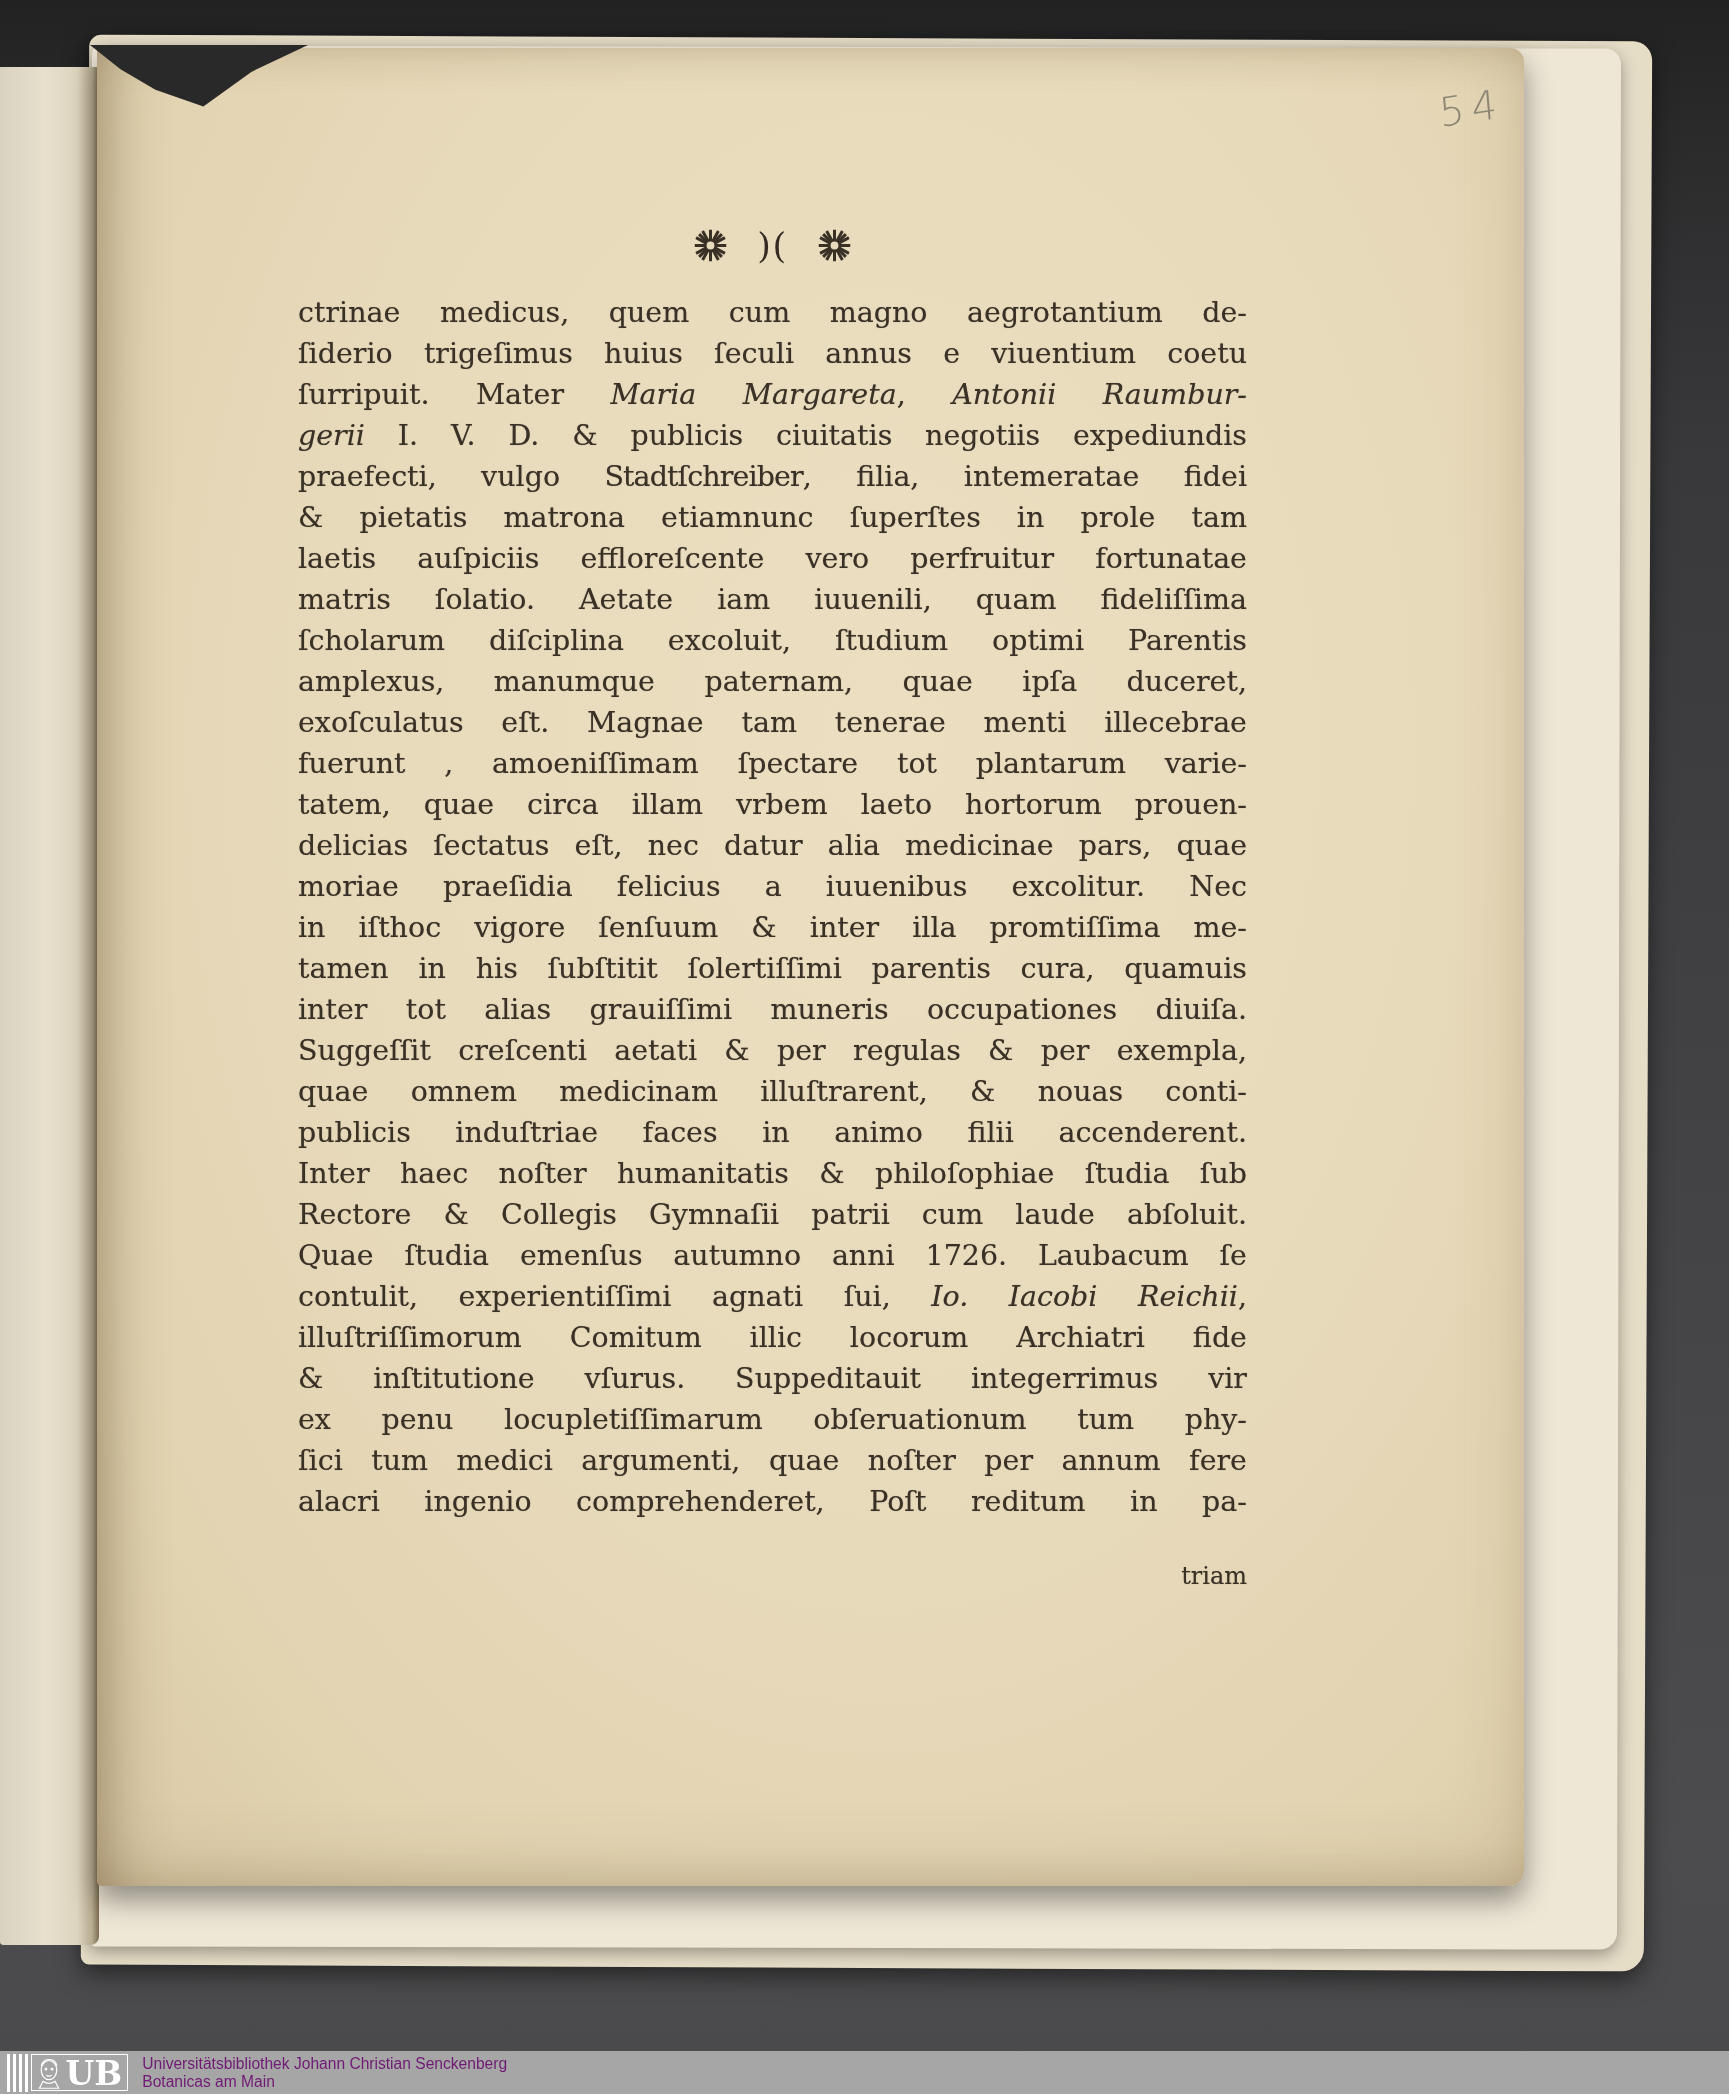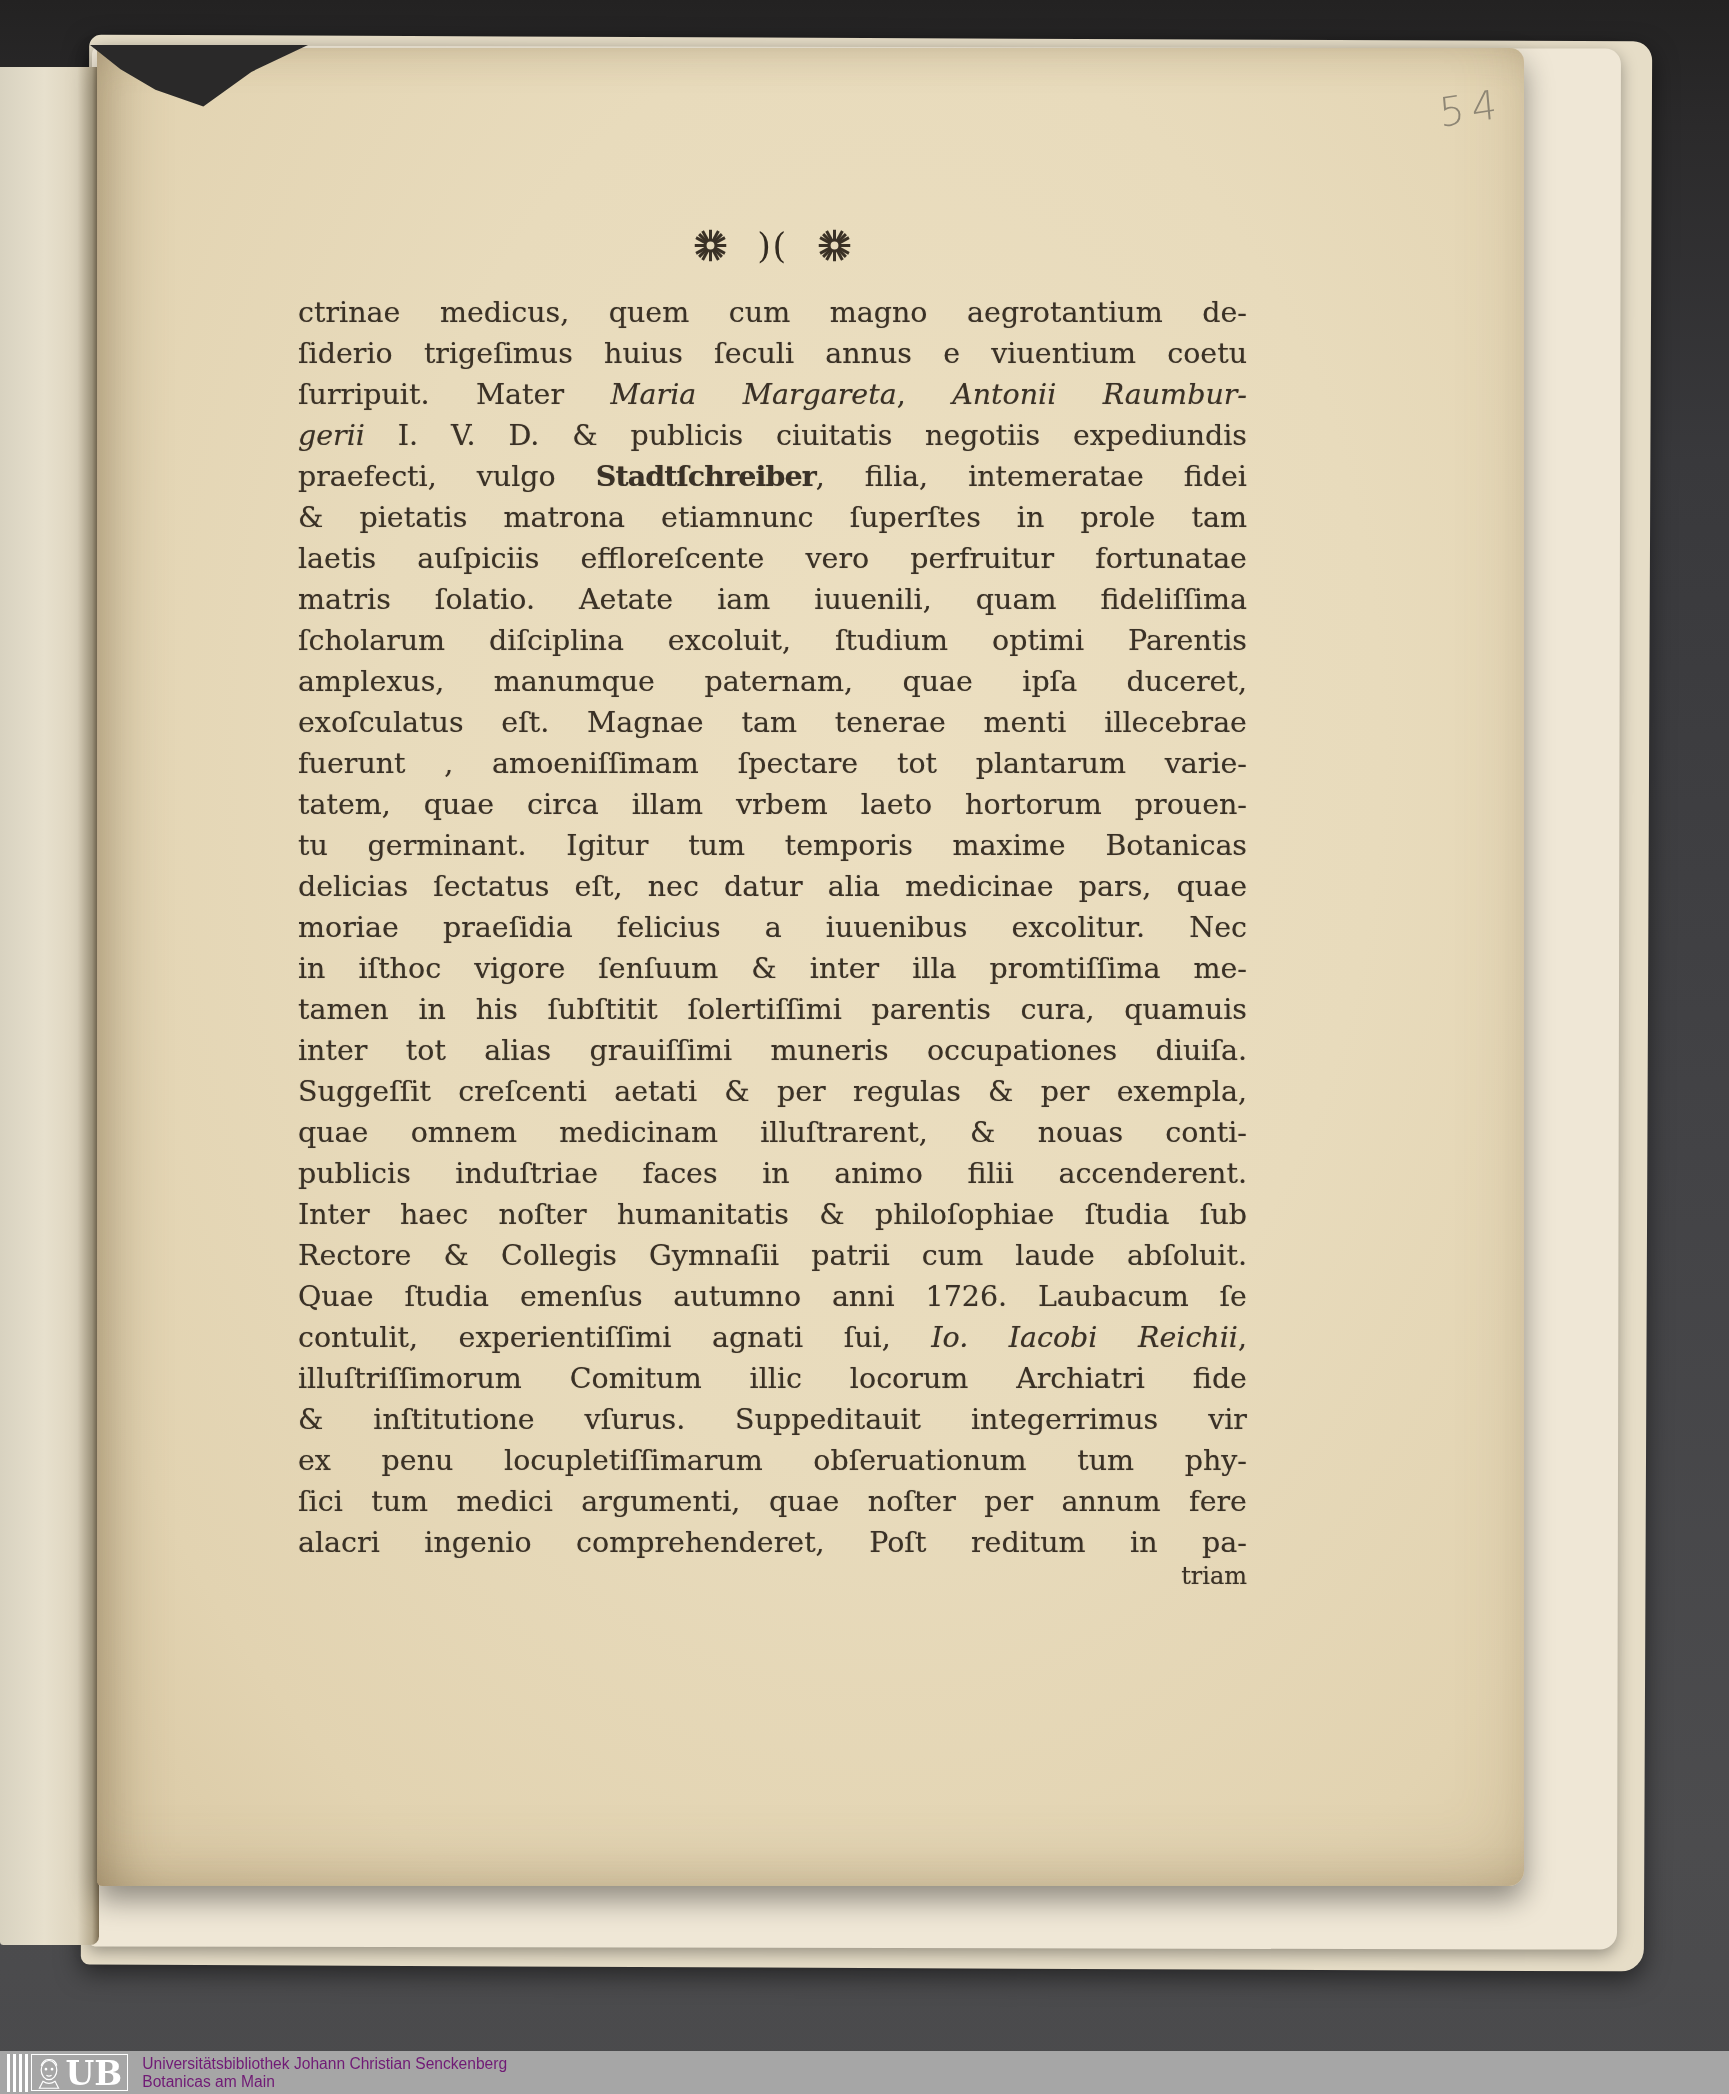--- a/index.html
+++ b/index.html
@@ -31,21 +31,21 @@
          font-size:40px;font-weight:300;color:#857e6e;letter-spacing:7px;
          transform:rotate(-9deg) skewX(-4deg);opacity:.9;}
   .ornament{position:absolute;left:298px;top:218px;width:949px;height:55px;
          display:flex;align-items:center;justify-content:center;gap:29px;color:#3a3126;}
   .ornament .paren{font-size:35px;letter-spacing:1.7px;color:#332b21;}
   .textblock{position:absolute;left:298px;top:292px;width:949px;color:#3a3126;
          font-size:28.5px;}
   .line{height:41px;line-height:41px;text-align:justify;text-align-last:justify;
          text-shadow:0 0 0.9px rgba(58,49,38,.45);}
   .seg-italic{font-style:italic;}
-  .seg-fraktur{font-weight:bold;letter-spacing:-0.9px;margin-top:32px;}
+  .seg-fraktur{font-weight:normal;letter-spacing:-0.9px;margin-top:32px;}
   .catchword{height:41px;line-height:41px;text-align:right;padding-right:5.2px;
          font-size:24px;color:#3a3126;text-shadow:0 0 0.9px rgba(58,49,38,.45);}
   
   .footer-bar{position:absolute;left:0;bottom:0;width:1729px;height:43px;background:#a6a6a6;
          display:flex;align-items:center;font-family:"Liberation Sans",sans-serif;}
   .logo{position:relative;margin-left:7px;display:flex;align-items:stretch;height:38px;}
   .logo-pages{display:flex;gap:3.5px;margin-right:3.5px;}
   .logo-pages i{display:block;width:2.6px;height:38px;background:#fff;transform:skewY(-4deg);}
   .logo-box{display:flex;align-items:flex-end;border:1.7px solid #fff;height:35px;padding:0 5.2px 0 3.5px;}
   .logo-ub{color:#fff;font-family:"DejaVu Serif",serif;font-weight:bold;font-size:33px;line-height:33px;margin-left:3.5px;}
@@ -103,21 +103,20 @@
       <div class="line"><span class="seg-italic">gerii</span><span> I. V. D. &amp; publicis ciuitatis negotiis expediundis</span></div>
       <div class="line"><span>praefecti, vulgo </span><span class="seg-fraktur">Stadtſchreiber</span><span>, filia, intemeratae fidei</span></div>
       <div class="line"><span>&amp; pietatis matrona etiamnunc ſuperſtes in prole tam</span></div>
       <div class="line"><span>laetis auſpiciis effloreſcente vero perfruitur fortunatae</span></div>
       <div class="line"><span>matris ſolatio. Aetate iam iuuenili, quam fideliſſima</span></div>
       <div class="line"><span>ſcholarum diſciplina excoluit, ſtudium optimi Parentis</span></div>
       <div class="line"><span>amplexus, manumque paternam, quae ipſa duceret,</span></div>
       <div class="line"><span>exoſculatus eſt. Magnae tam tenerae menti illecebrae</span></div>
       <div class="line"><span>fuerunt , amoeniſſimam ſpectare tot plantarum varie-</span></div>
       <div class="line"><span>tatem, quae circa illam vrbem laeto hortorum prouen-</span></div>
-      <div class="line"><span>tu germinant. Igitur tum temporis maxime Botanicas</span></div>
       <div class="line"><span>delicias ſectatus eſt, nec datur alia medicinae pars, quae</span></div>
       <div class="line"><span>moriae praeſidia felicius a iuuenibus excolitur. Nec</span></div>
       <div class="line"><span>in iſthoc vigore ſenſuum &amp; inter illa promtiſſima me-</span></div>
       <div class="line"><span>tamen in his ſubſtitit ſolertiſſimi parentis cura, quamuis</span></div>
       <div class="line"><span>inter tot alias grauiſſimi muneris occupationes diuiſa.</span></div>
       <div class="line"><span>Suggeſſit creſcenti aetati &amp; per regulas &amp; per exempla,</span></div>
       <div class="line"><span>quae omnem medicinam illuſtrarent, &amp; nouas conti-</span></div>
       <div class="line"><span>publicis induſtriae faces in animo filii accenderent.</span></div>
       <div class="line"><span>Inter haec noſter humanitatis &amp; philoſophiae ſtudia ſub</span></div>
       <div class="line"><span>Rectore &amp; Collegis Gymnaſii patrii cum laude abſoluit.</span></div>

